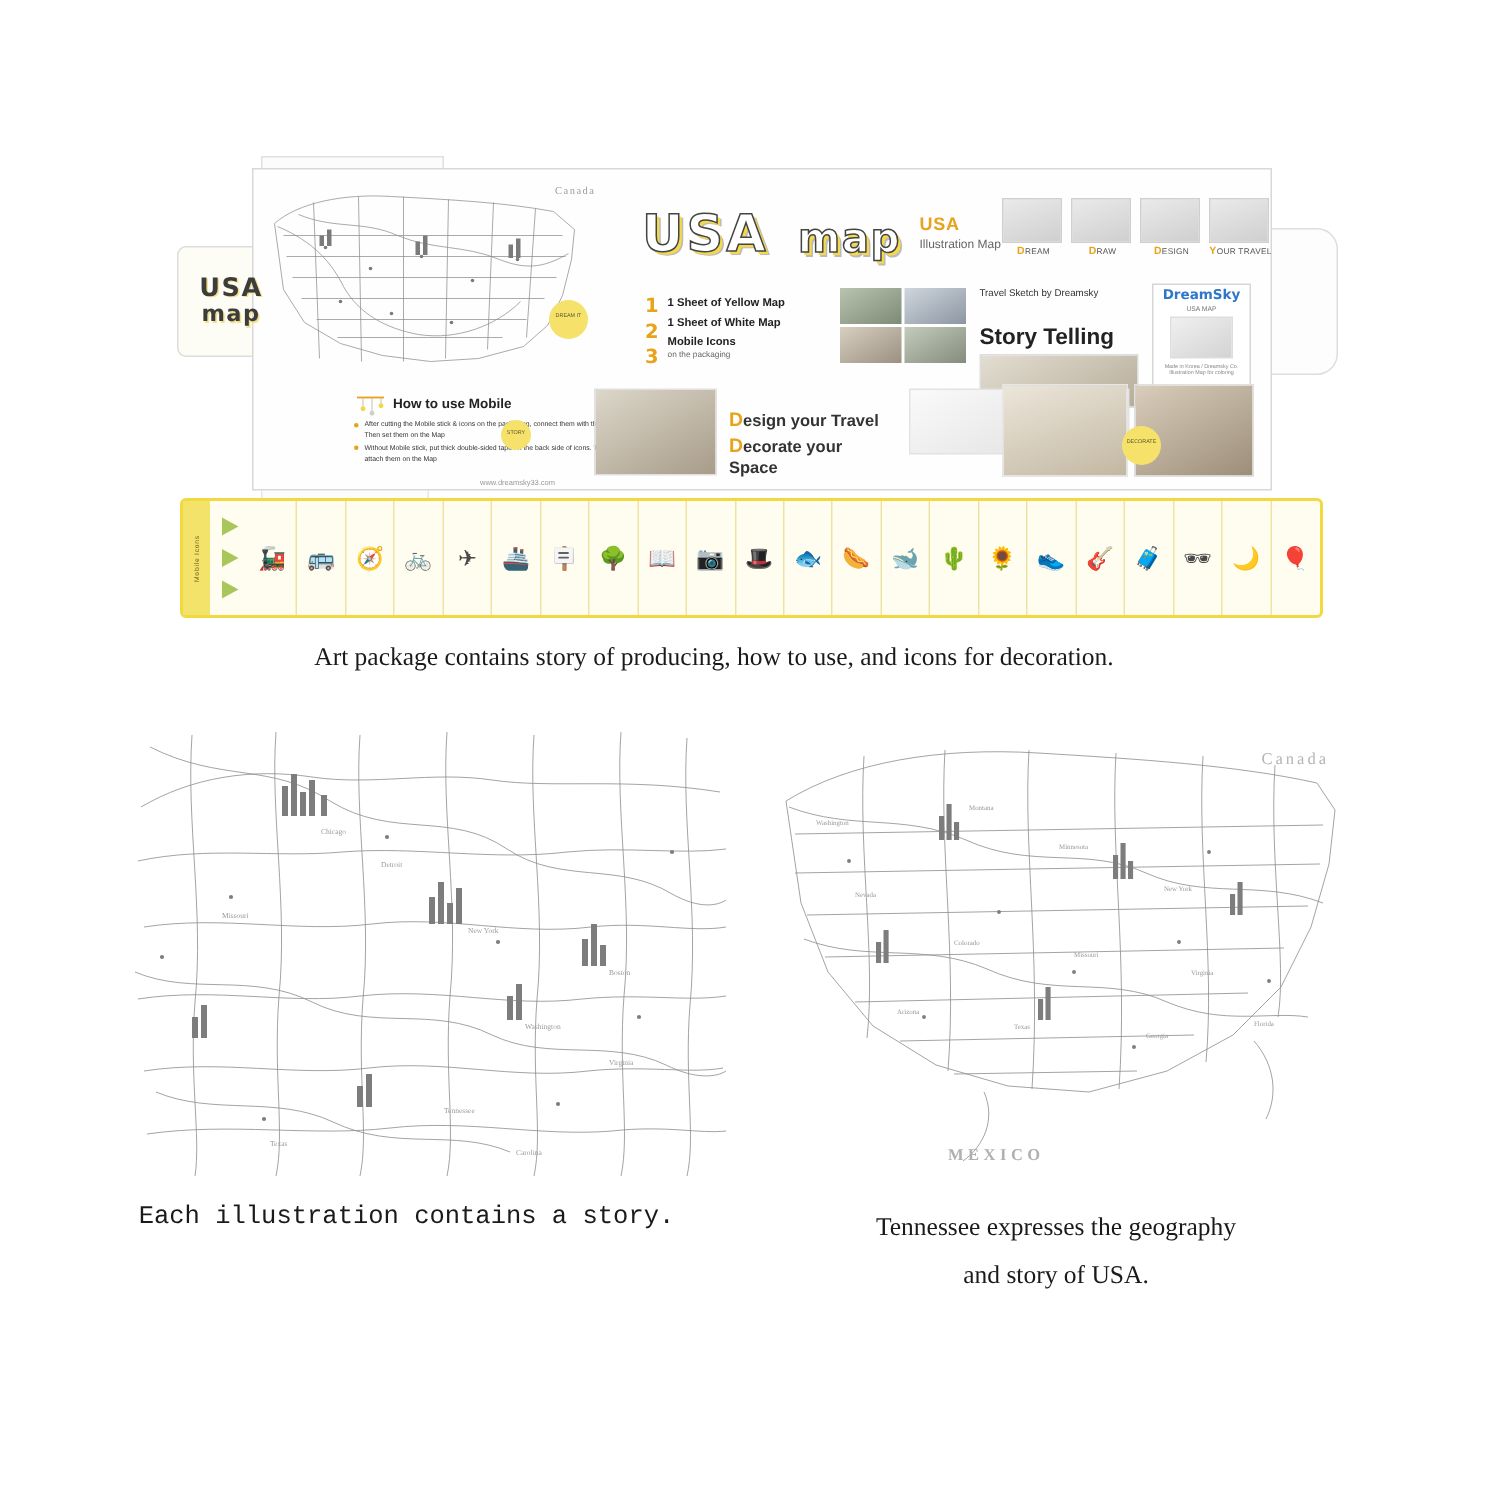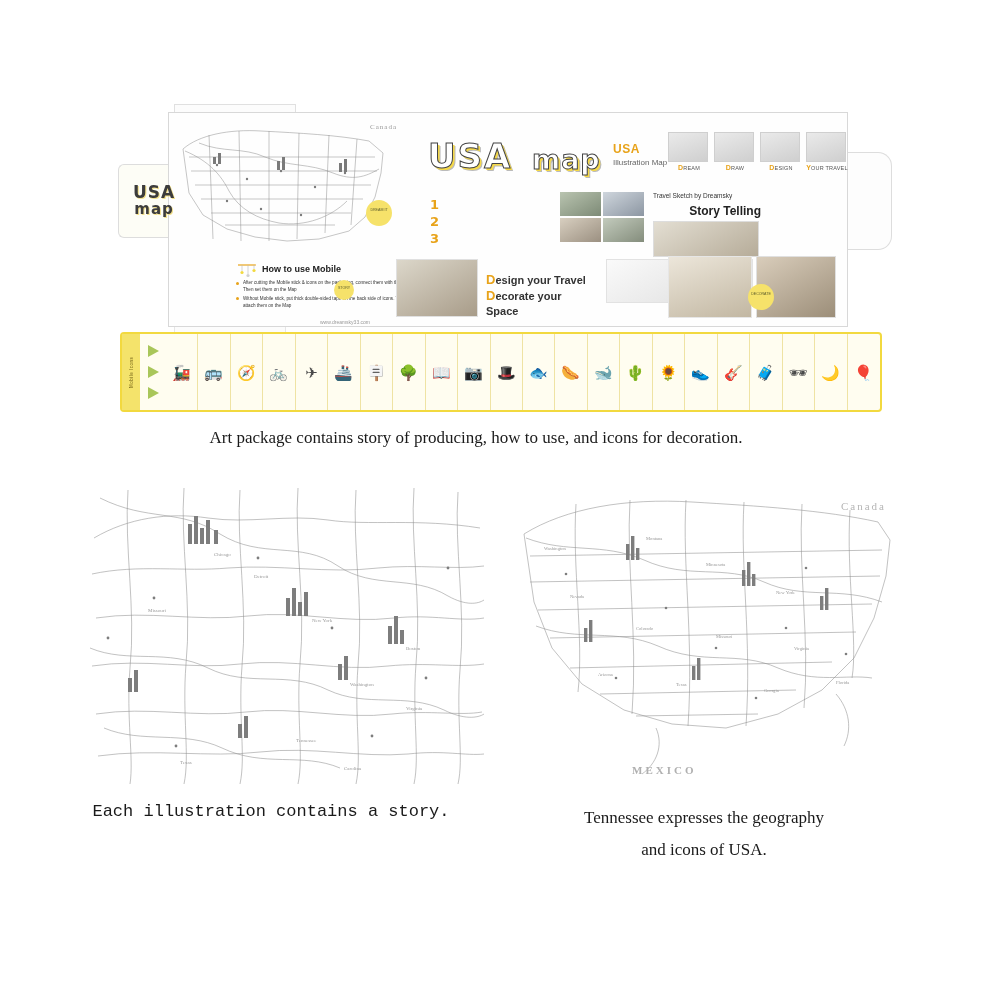--- a/index.html
+++ b/index.html
@@ -253,21 +253,21 @@
   .ph.c { background: linear-gradient(150deg,#d8cfc0,#9b9081); }
   .ph.d { background: linear-gradient(150deg,#c3cbbd,#848d7c); }
 
   .sketch-block {
     position: absolute;
     left: 545px;
     top: 88px;
     width: 108px;
   }
   .sketch-block .s1 { font-size: 6.5px; color: #333; }
-  .sketch-block .s2 { font-size: 12px; font-weight: bold; color: #222; margin-top:5px;text-align:right;}
+  .sketch-block .s2 { font-size: 15px; font-weight: bold; color: #222; margin-top:17px;}
   .sketch-photo {
     margin-top: 3px;
     width: 106px;
     height: 36px;
     background: linear-gradient(150deg,#e3ded2,#b6ac99);
     border: 1px solid #ddd;
     box-sizing: border-box;
   }
 
   
@@ -602,35 +602,50 @@
       <div class="cap"><b>Y</b><span>OUR TRAVEL</span></div>
     </div>
   </div>
 
   <div class="numbers">
     <div class="num-col">
       <span>1</span>
         <span>2</span>
         <span>3</span>
     </div>
+    <div class="num-items">
+      <div>1 Sheet of Yellow Map</div>
+      <div>1 Sheet of White Map</div>
+      <div>
+        <span>Mobile Icons</span>
+        <span class="sub">on the packaging</span>
+      </div>
+    </div>
   </div>
 
   <div class="photo-grid">
     <div class="ph"></div>
     <div class="ph b"></div>
     <div class="ph c"></div>
     <div class="ph d"></div>
   </div>
 
   <div class="sketch-block">
     <div class="s1">Travel Sketch by Dreamsky</div>
     <div class="s2">Story Telling</div>
     <div class="sketch-photo"></div>
   </div>
 
+  <div class="ds-card">
+    <div class="ds-logo">DreamSky</div>
+    <div class="ds-sub">USA MAP</div>
+    <div class="ds-img"></div>
+    <div class="ds-txt">Made in Korea / Dreamsky Co.
+Illustration Map for coloring</div>
+  </div>
 
   <div class="howto">
     <div class="howto-icon">
       <svg width="24" height="16" viewBox="0 0 24 16">
         <path d="M2 3 L20 3" stroke="#e8a31a" stroke-width="1.2" fill="none"></path>
         <path d="M6 3 L6 9 M12 3 L12 12 M18 3 L18 7" stroke="#bbb" stroke-width="0.6"></path>
         <circle cx="6" cy="10.5" r="1.6" fill="#f2d93f"></circle>
         <circle cx="12" cy="13.5" r="1.6" fill="#cfcfcf"></circle>
         <circle cx="18" cy="8.5" r="1.6" fill="#f2d93f"></circle>
       </svg>
@@ -815,14 +830,14 @@
       <text x="38" y="72">Washington</text>
     </g>
   </svg>
   <div class="ca-label">Canada</div>
   <div class="mx-label">MEXICO</div>
 </div>
 
 <div class="caption caption-left">Each illustration contains a story.</div>
 <div class="caption caption-right">
   <div>Tennessee expresses the geography</div>
-  <div>and icons of USA.</div>
+  <div>and story of USA.</div>
 </div>
 
 </body></html>

